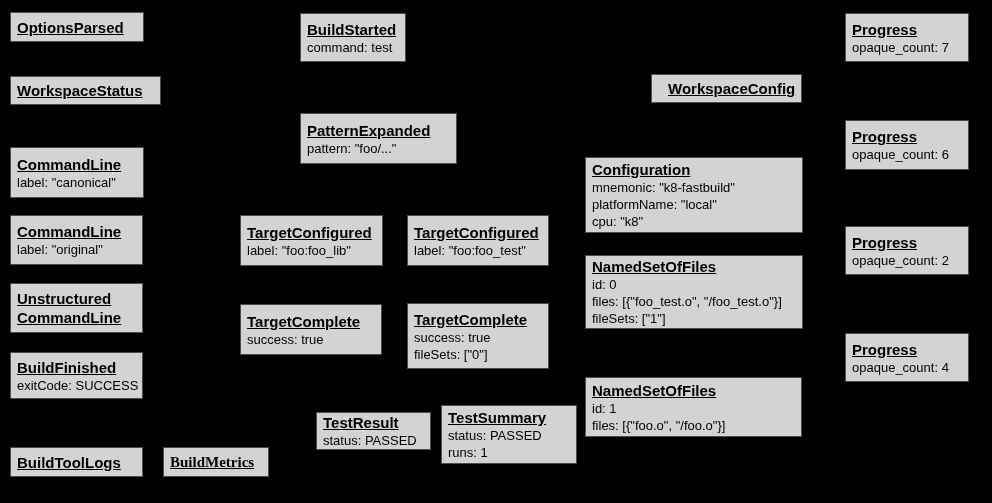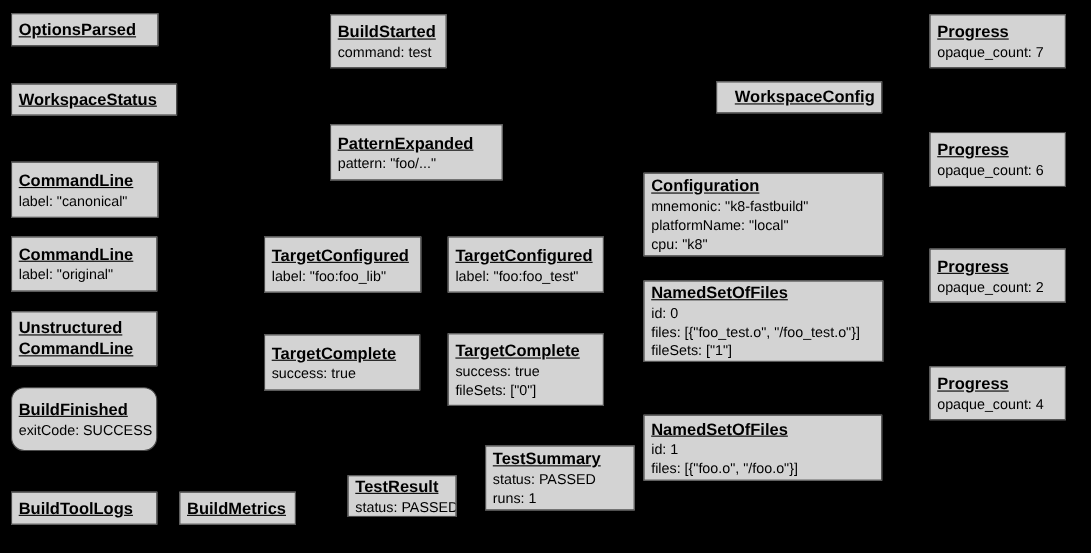--- a/index.html
+++ b/index.html
@@ -55,28 +55,28 @@
       <div class="node-line">label: "canonical"</div>
     </div>
     <div class="node" style="left: 10px; top: 215px; width: 133px; height: 50px;">
       <div class="node-title">CommandLine</div>
       <div class="node-line">label: "original"</div>
     </div>
     <div class="node" style="left: 10px; top: 283px; width: 133px; height: 50px;">
       <div class="node-title">Unstructured</div>
       <div class="node-title">CommandLine</div>
     </div>
-    <div class="node" style="left: 10px; top: 352px; width: 133px; height: 58px; border-radius: 12px;">
+    <div class="node" style="left: 10px; top: 352px; width: 133px; height: 47px;">
       <div class="node-title">BuildFinished</div>
       <div class="node-line">exitCode: SUCCESS</div>
     </div>
     <div class="node" style="left: 10px; top: 447px; width: 133px; height: 30px;">
       <div class="node-title">BuildToolLogs</div>
     </div>
-    <div class="node" style="left: 163px; top: 447px; width: 106px; height: 30px;">
+    <div class="node" style="left: 163px; top: 447px; width: 106px; height: 30px; font-family: Liberation Serif, serif;">
       <div class="node-title">BuildMetrics</div>
     </div>
     <div class="node" style="left: 300px; top: 13px; width: 106px; height: 49px;">
       <div class="node-title">BuildStarted</div>
       <div class="node-line">command: test</div>
     </div>
     <div class="node" style="left: 300px; top: 113px; width: 157px; height: 51px;">
       <div class="node-title">PatternExpanded</div>
       <div class="node-line">pattern: "foo/..."</div>
     </div>
@@ -90,21 +90,21 @@
     </div>
     <div class="node" style="left: 240px; top: 304px; width: 142px; height: 51px;">
       <div class="node-title">TargetComplete</div>
       <div class="node-line">success: true</div>
     </div>
     <div class="node" style="left: 407px; top: 303px; width: 142px; height: 66px;">
       <div class="node-title">TargetComplete</div>
       <div class="node-line">success: true</div>
       <div class="node-line">fileSets: ["0"]</div>
     </div>
-    <div class="node" style="left: 316px; top: 432px; width: 99px; height: 38px;">
+    <div class="node" style="left: 316px; top: 412px; width: 115px; height: 38px;">
       <div class="node-title">TestResult</div>
       <div class="node-line">status: PASSED</div>
     </div>
     <div class="node" style="left: 441px; top: 405px; width: 136px; height: 59px;">
       <div class="node-title">TestSummary</div>
       <div class="node-line">status: PASSED</div>
       <div class="node-line">runs: 1</div>
     </div>
     <div class="node" style="left: 651px; top: 74px; width: 151px; height: 29px; padding-left: 16px;">
       <div class="node-title">WorkspaceConfig</div>

